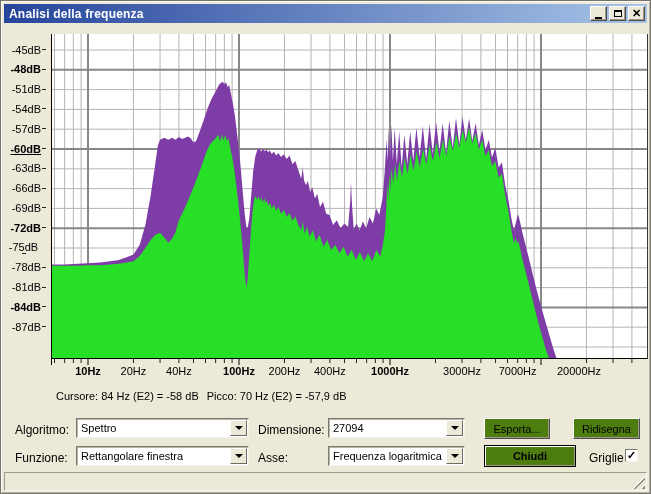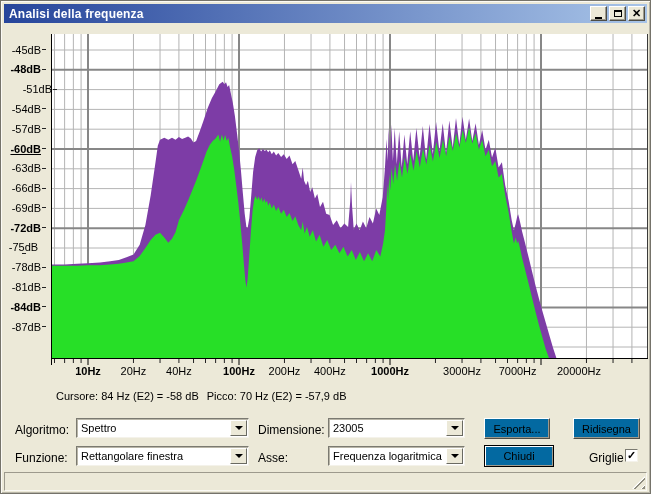--- a/index.html
+++ b/index.html
@@ -53,21 +53,21 @@
   }
   .combo .val{position:absolute;left:4px;top:3px;font-size:11px;white-space:nowrap;}
   .combo .arrowbtn{
     position:absolute;right:1px;top:1px;bottom:1px;width:17px;background:#ECE9D8;
     border:1px solid;border-color:#fff #6a6a62 #6a6a62 #fff;box-sizing:border-box;
     display:flex;align-items:center;justify-content:center;
   }
   .combo .arrow{width:0;height:0;border-left:4px solid transparent;border-right:4px solid transparent;border-top:4px solid #000;}
 
   .btn{
-    position:absolute;height:21px;background:#0369a1;box-sizing:border-box;
+    position:absolute;height:21px;background:#4d7c0f;box-sizing:border-box;
     border:1px solid;border-color:#ffffff #4e4d45 #4e4d45 #ffffff;
     box-shadow:inset -1px -1px 0 #9d9a8d;
     display:flex;align-items:center;justify-content:center;font-size:11px;
   }
   .btn.default{border:1px solid #000;box-shadow:inset 1px 1px 0 #fff, inset -1px -1px 0 #9d9a8d;height:22px;}
 
   .checkbox{
     position:absolute;width:13px;height:13px;background:#fff;box-sizing:border-box;
     border:1px solid;border-color:#7b7a71 #f4f2ea #f4f2ea #7b7a71;
     display:flex;align-items:center;justify-content:center;
@@ -199,21 +199,21 @@
     </svg>
   <div id="ylabels">
       <div class="ylabel" style="top: 42px;">
         <span>-45dB</span>
         <span class="dash"></span>
       </div>
       <div class="ylabel major" style="top: 61.8px;">
         <span>-48dB</span>
         <span class="dash"></span>
       </div>
-      <div class="ylabel" style="top: 81.6px; padding-left: 11px;">
+      <div class="ylabel" style="top: 81.6px;">
         <span>-51dB</span>
         <span class="dash"></span>
       </div>
       <div class="ylabel" style="top: 101.4px;">
         <span>-54dB</span>
         <span class="dash"></span>
       </div>
       <div class="ylabel" style="top: 121.2px;">
         <span>-57dB</span>
         <span class="dash"></span>
@@ -279,21 +279,21 @@
   <div class="ctl-label" style="left:14px;top:422px;">Algoritmo:</div>
   <div class="combo" style="left:75px;top:417px;width:173px;">
     <span class="val">Spettro</span>
     <span class="arrowbtn">
         <span class="arrow"></span>
       </span>
   </div>
 
   <div class="ctl-label" style="left:257px;top:422px;">Dimensione:</div>
   <div class="combo" style="left:327px;top:417px;width:137px;">
-    <span class="val">23005</span>
+    <span class="val">27094</span>
     <span class="arrowbtn">
         <span class="arrow"></span>
       </span>
   </div>
 
   <div class="btn" style="left:483px;top:417px;width:66px;">Esporta...</div>
   <div class="btn" style="left:572px;top:417px;width:67px;">Ridisegna</div>
 
   <div class="ctl-label" style="left:14px;top:450px;">Funzione:</div>
   <div class="combo" style="left:75px;top:445px;width:173px;">
@@ -304,21 +304,21 @@
   </div>
 
   <div class="ctl-label" style="left:257px;top:450px;">Asse:</div>
   <div class="combo" style="left:327px;top:445px;width:137px;">
     <span class="val">Frequenza logaritmica</span>
     <span class="arrowbtn">
         <span class="arrow"></span>
       </span>
   </div>
 
-  <div class="btn default" style="left:483px;top:444px;width:70px;">Chiudi</div>
+  <div class="btn default" style="left:483px;top:444px;width:92px;font-weight:bold;">Chiudi</div>
 
   <div class="ctl-label" style="left:588px;top:450px;">Griglie</div>
   <div class="checkbox" style="left:624px;top:448px;">
     <span id="grid-check">✓</span>
   </div>
 
   <div class="statusbar">
     <div class="grip"></div>
   </div>
 

